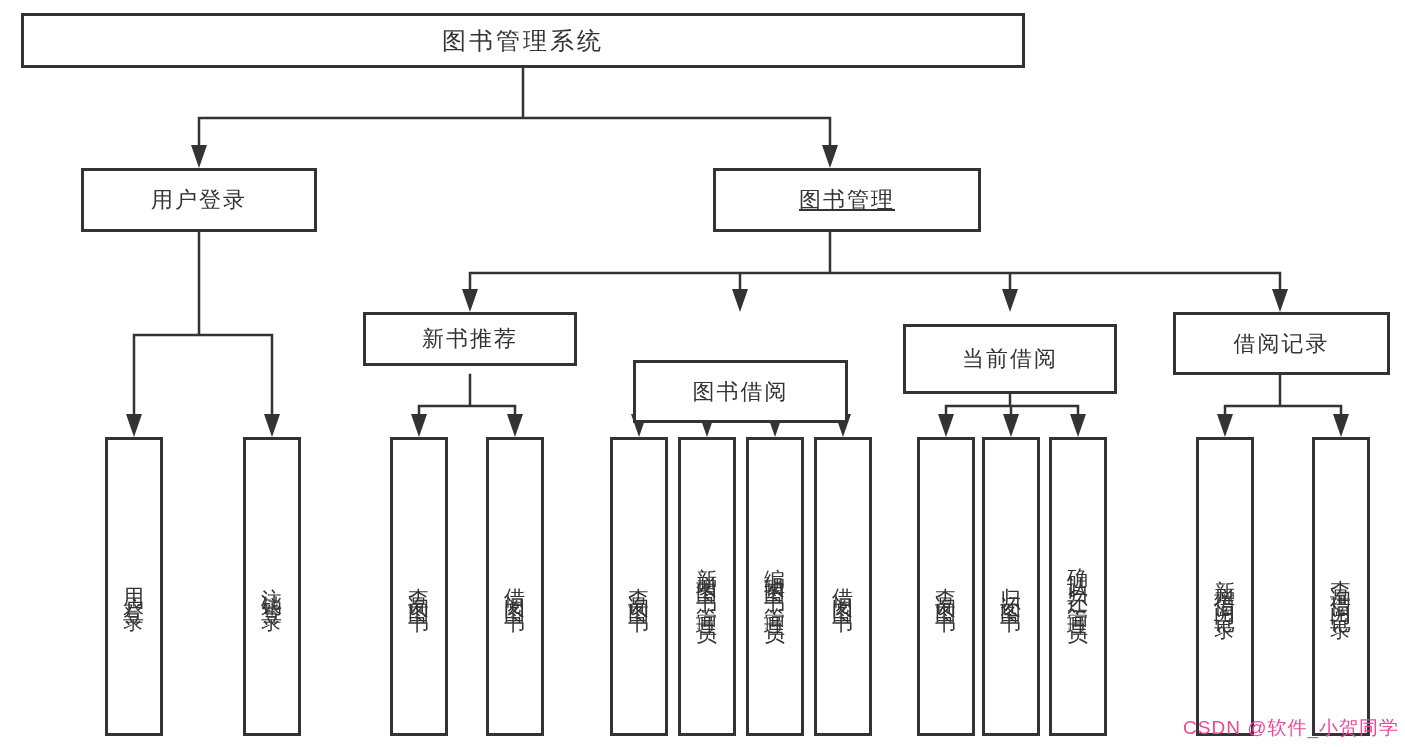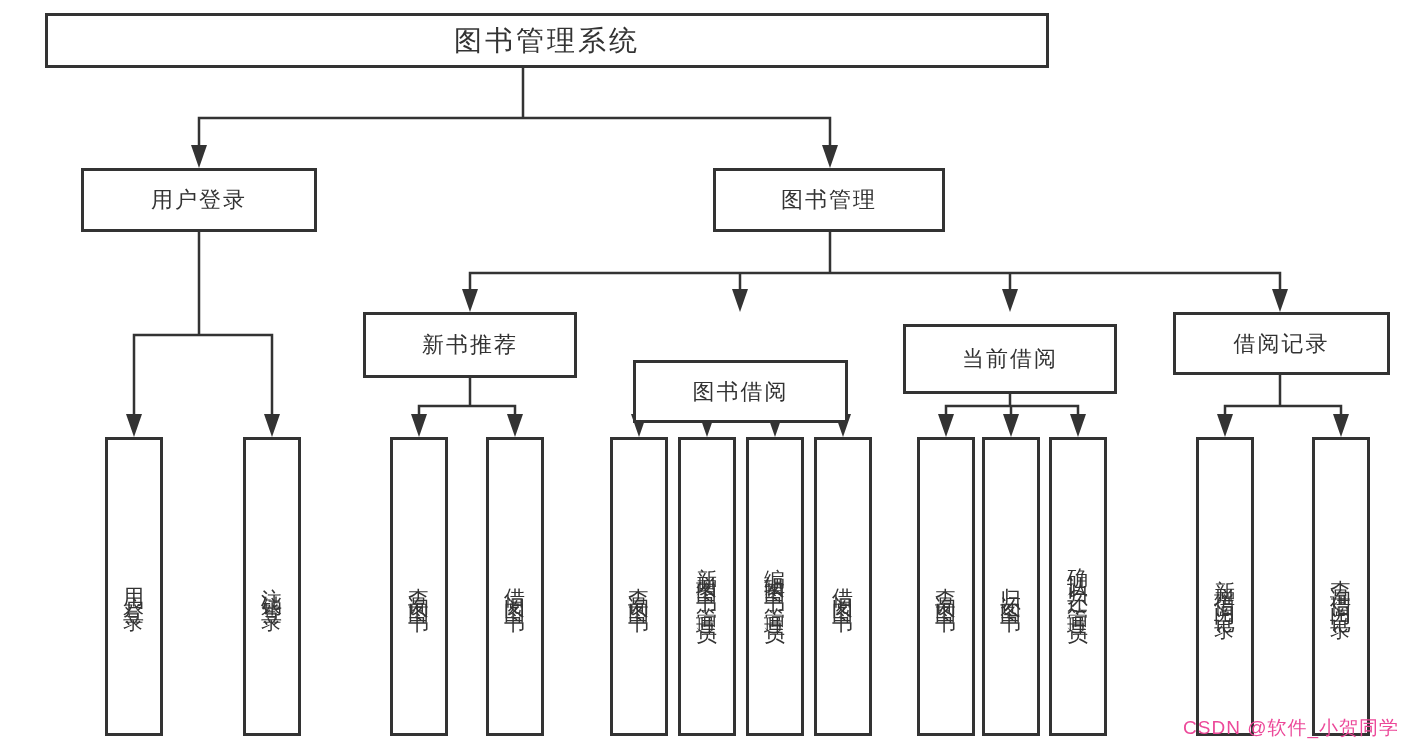--- a/index.html
+++ b/index.html
@@ -23,21 +23,21 @@
     background: #ffffff;
     border: 3px solid #333333;
     color: #333333;
     display: flex;
     align-items: center;
     justify-content: center;
     z-index: 2;
     white-space: nowrap;
   }
   .h-label { font-size: 22px; letter-spacing: 2px; }
-  .root-label { font-size: 28px; letter-spacing: 3px; margin-left: 24px; }
+  .root-label { font-size: 24px; letter-spacing: 3px; }
   .leaf {
     writing-mode: vertical-rl;
     text-orientation: mixed;
     font-size: 21px;
     letter-spacing: 8px;
     line-height: 1;
     white-space: normal;
   }
   .watermark {
     position: absolute;
@@ -90,23 +90,23 @@
       <polygon points="1003,414 1019,414 1011,437"></polygon>
       <polygon points="1070,414 1086,414 1078,437"></polygon>
       <polygon points="1217,414 1233,414 1225,437"></polygon>
       <polygon points="1333,414 1349,414 1341,437"></polygon>
     </g>
   </svg>
 
   <div class="box root-label" style="left:21px; top:13px; width:1004px; height:55px;">图书管理系统</div>
 
   <div class="box h-label" style="left:81px; top:168px; width:236px; height:64px;">用户登录</div>
-  <div class="box h-label" style="left:713px; top:168px; width:232px; height:64px;">图书管理</div>
+  <div class="box h-label" style="left:713px; top:168px; width:268px; height:64px;text-decoration:underline;">图书管理</div>
 
-  <div class="box h-label" style="left:363px; top:312px; width:214px; height:66px;">新书推荐</div>
+  <div class="box h-label" style="left:363px; top:312px; width:214px; height:54px;">新书推荐</div>
   <div class="box h-label" style="left:633px; top:312px; width:215px; height:63px;margin-top:48px;">图书借阅</div>
   <div class="box h-label" style="left:903px; top:324px; width:214px; height:70px;">当前借阅</div>
   <div class="box h-label" style="left:1173px; top:312px; width:217px; height:63px;">借阅记录</div>
 
   <div class="box leaf" style="left:105px; top:437px; width:58px; height:299px;">用户登录</div>
   <div class="box leaf" style="left:243px; top:437px; width:58px; height:299px;">注销登录</div>
 
   <div class="box leaf" style="left:390px; top:437px; width:58px; height:299px;">查询图书</div>
   <div class="box leaf" style="left:486px; top:437px; width:58px; height:299px;">借阅图书</div>
 

